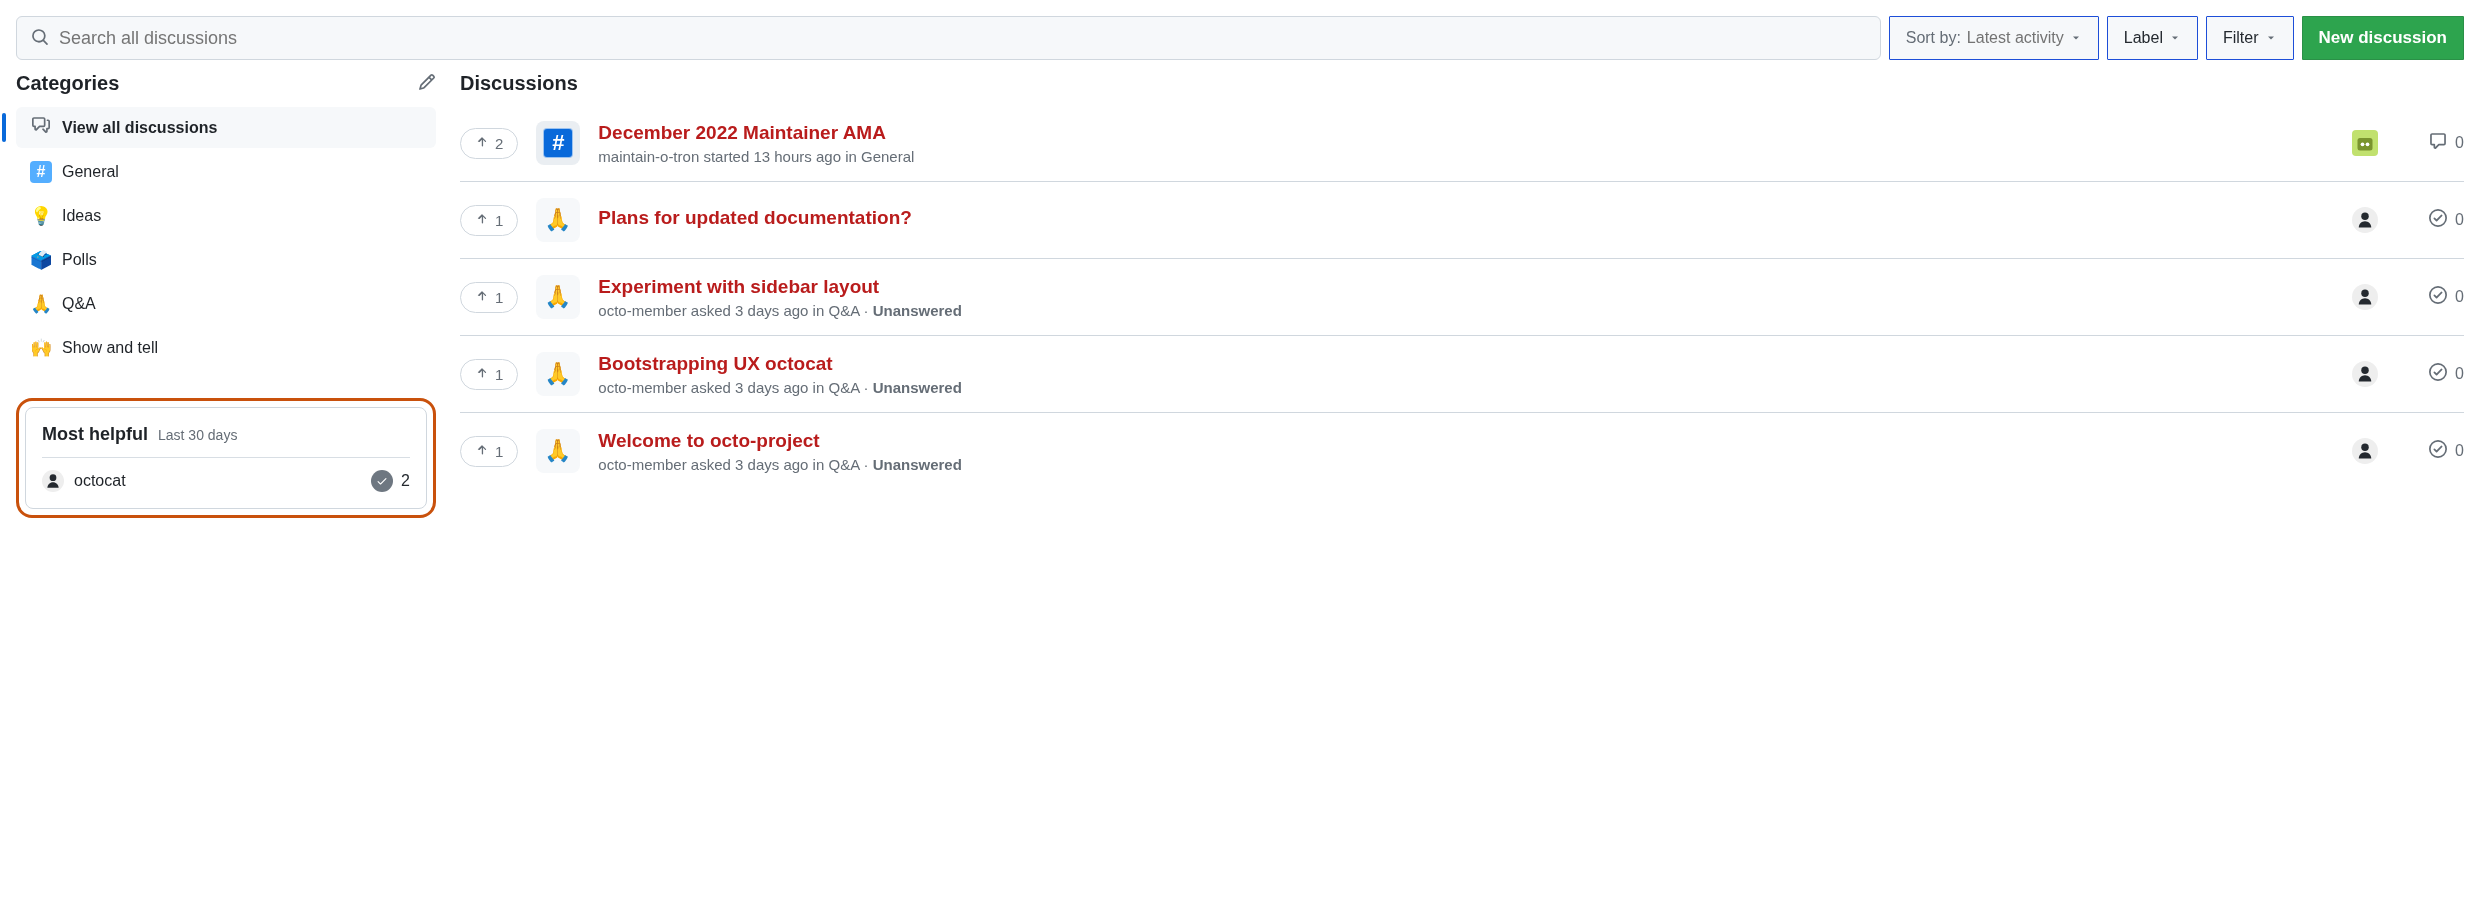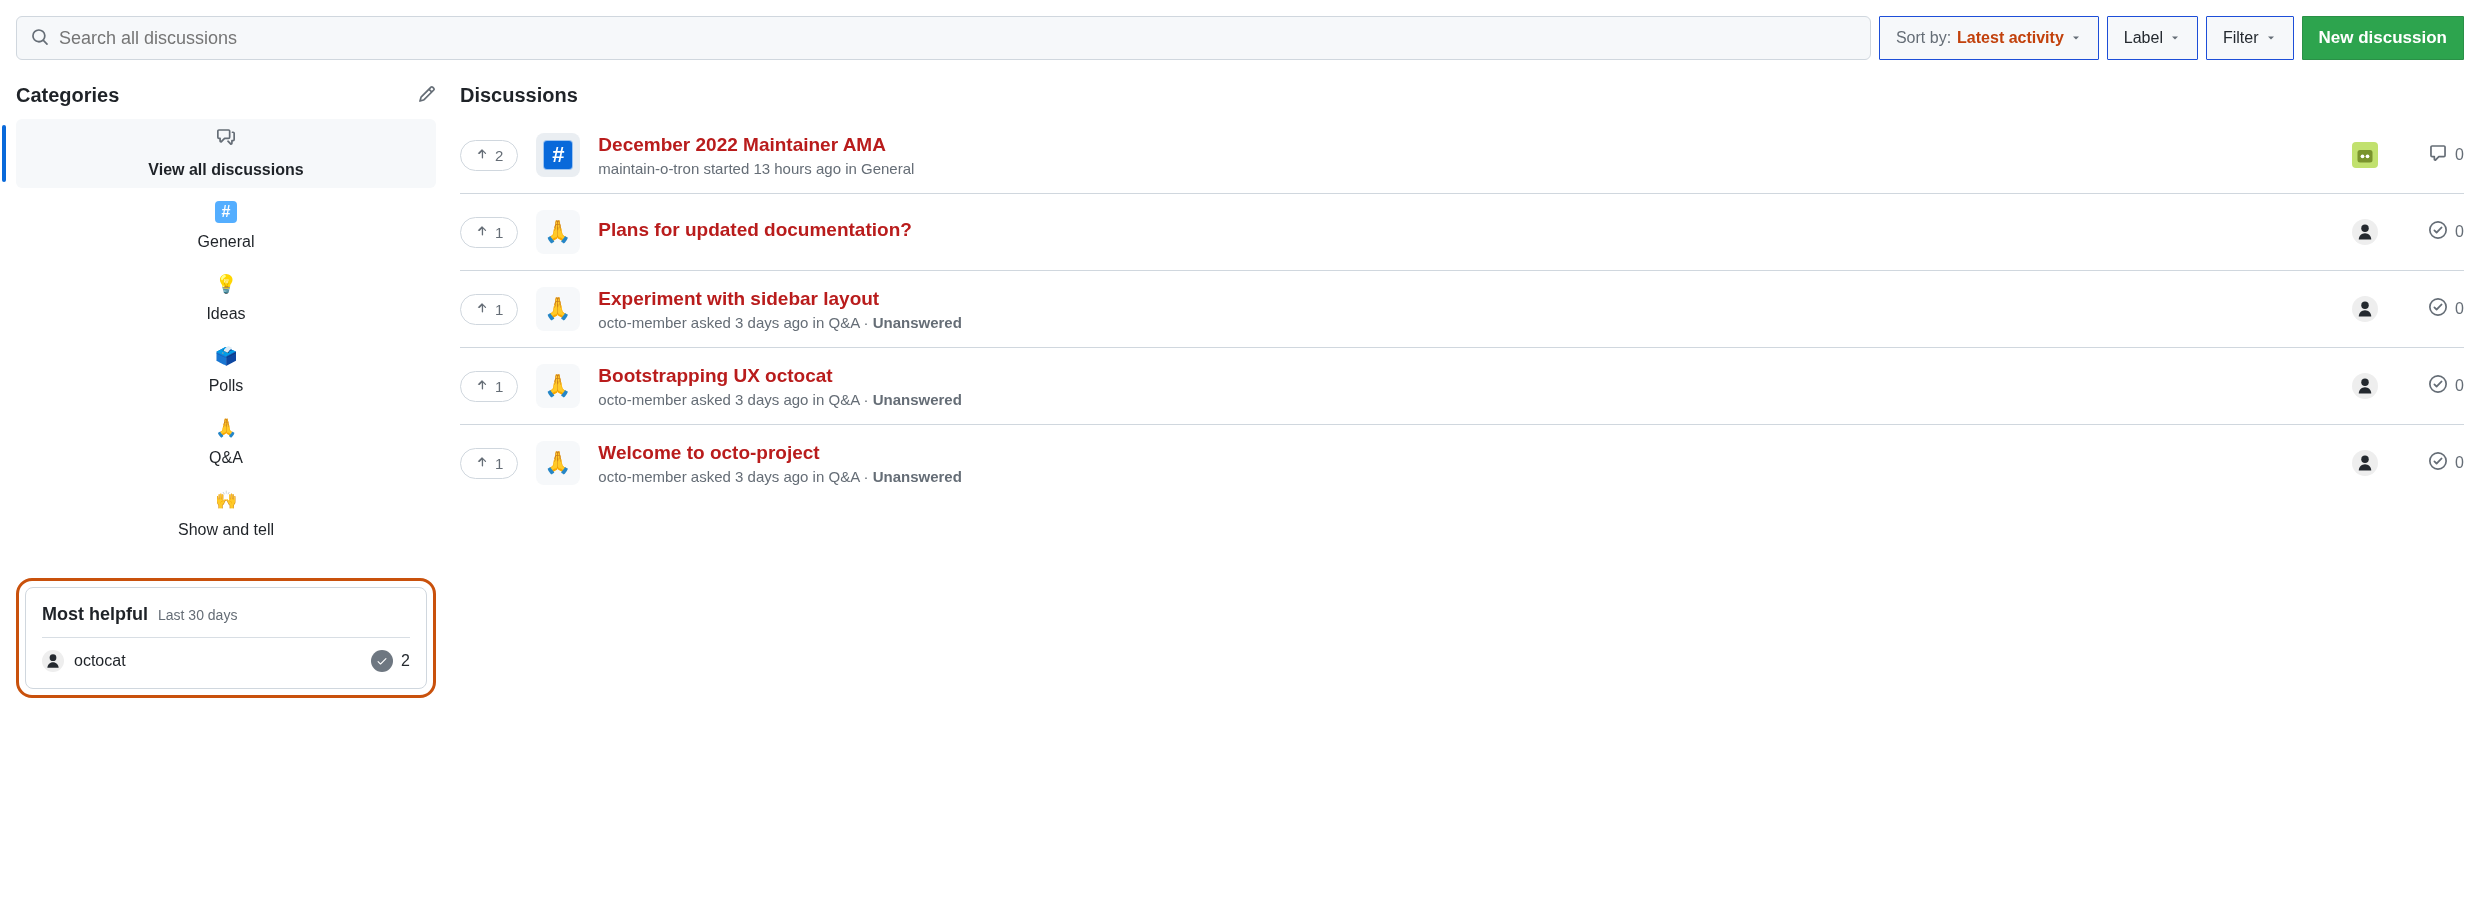--- a/index.html
+++ b/index.html
@@ -7,21 +7,21 @@
     font-family: -apple-system, BlinkMacSystemFont, "Segoe UI", Helvetica, Arial, sans-serif;
     font-size: 14px;
     color: #1f2328;
     background: #ffffff;
     padding: 16px;
   }
   .top-bar {
     display: flex;
     gap: 8px;
     align-items: center;
-    margin-bottom: 24px;
+    margin-bottom: 12px;
   }
   .search-box {
     flex: 1;
     position: relative;
     border: 1px solid #d0d7de;
     background: #f6f8fa;
     border-radius: 6px;
     height: 44px;
     display: flex;
     align-items: center;
@@ -87,21 +87,20 @@
   }
   .cat-item {
     display: flex;
     align-items: center;
     gap: 10px;
     padding: 9px 14px;
     border-radius: 6px;
     cursor: pointer;
     font-size: 16px;
     color: #1f2328;
-    flex-direction: column;
   }
   .cat-item.active {
     background: #f6f8fa;
     font-weight: 600;
     position: relative;
   }
   .cat-item.active::before {
     content: "";
     position: absolute;
     left: -14px;
@@ -269,21 +268,21 @@
   .disc-count {
     display: flex;
     align-items: center;
     gap: 8px;
     font-size: 16px;
     color: #656d76;
     min-width: 46px;
     justify-content: flex-end;
   }
   .icon-svg { display: inline-block; }
-  .sort-strong { font-weight: 700; color:#c2410c;}
+  .sort-strong { font-weight: 400; color:#737373;}
   .sort-label { color: #656d76; }
 </style>
 </head>
 <body>
 
 <div class="top-bar">
   <div class="search-box">
     <span class="icon-svg">
       <svg width="18" height="18" viewBox="0 0 16 16" fill="#656d76">
           <path d="M10.68 11.74a6 6 0 0 1-7.922-8.982 6 6 0 0 1 8.982 7.922l3.04 3.04a.749.749 0 0 1-.326 1.275.749.749 0 0 1-.734-.215ZM11.5 7a4.499 4.499 0 1 0-8.997 0A4.499 4.499 0 0 0 11.5 7Z"></path>

